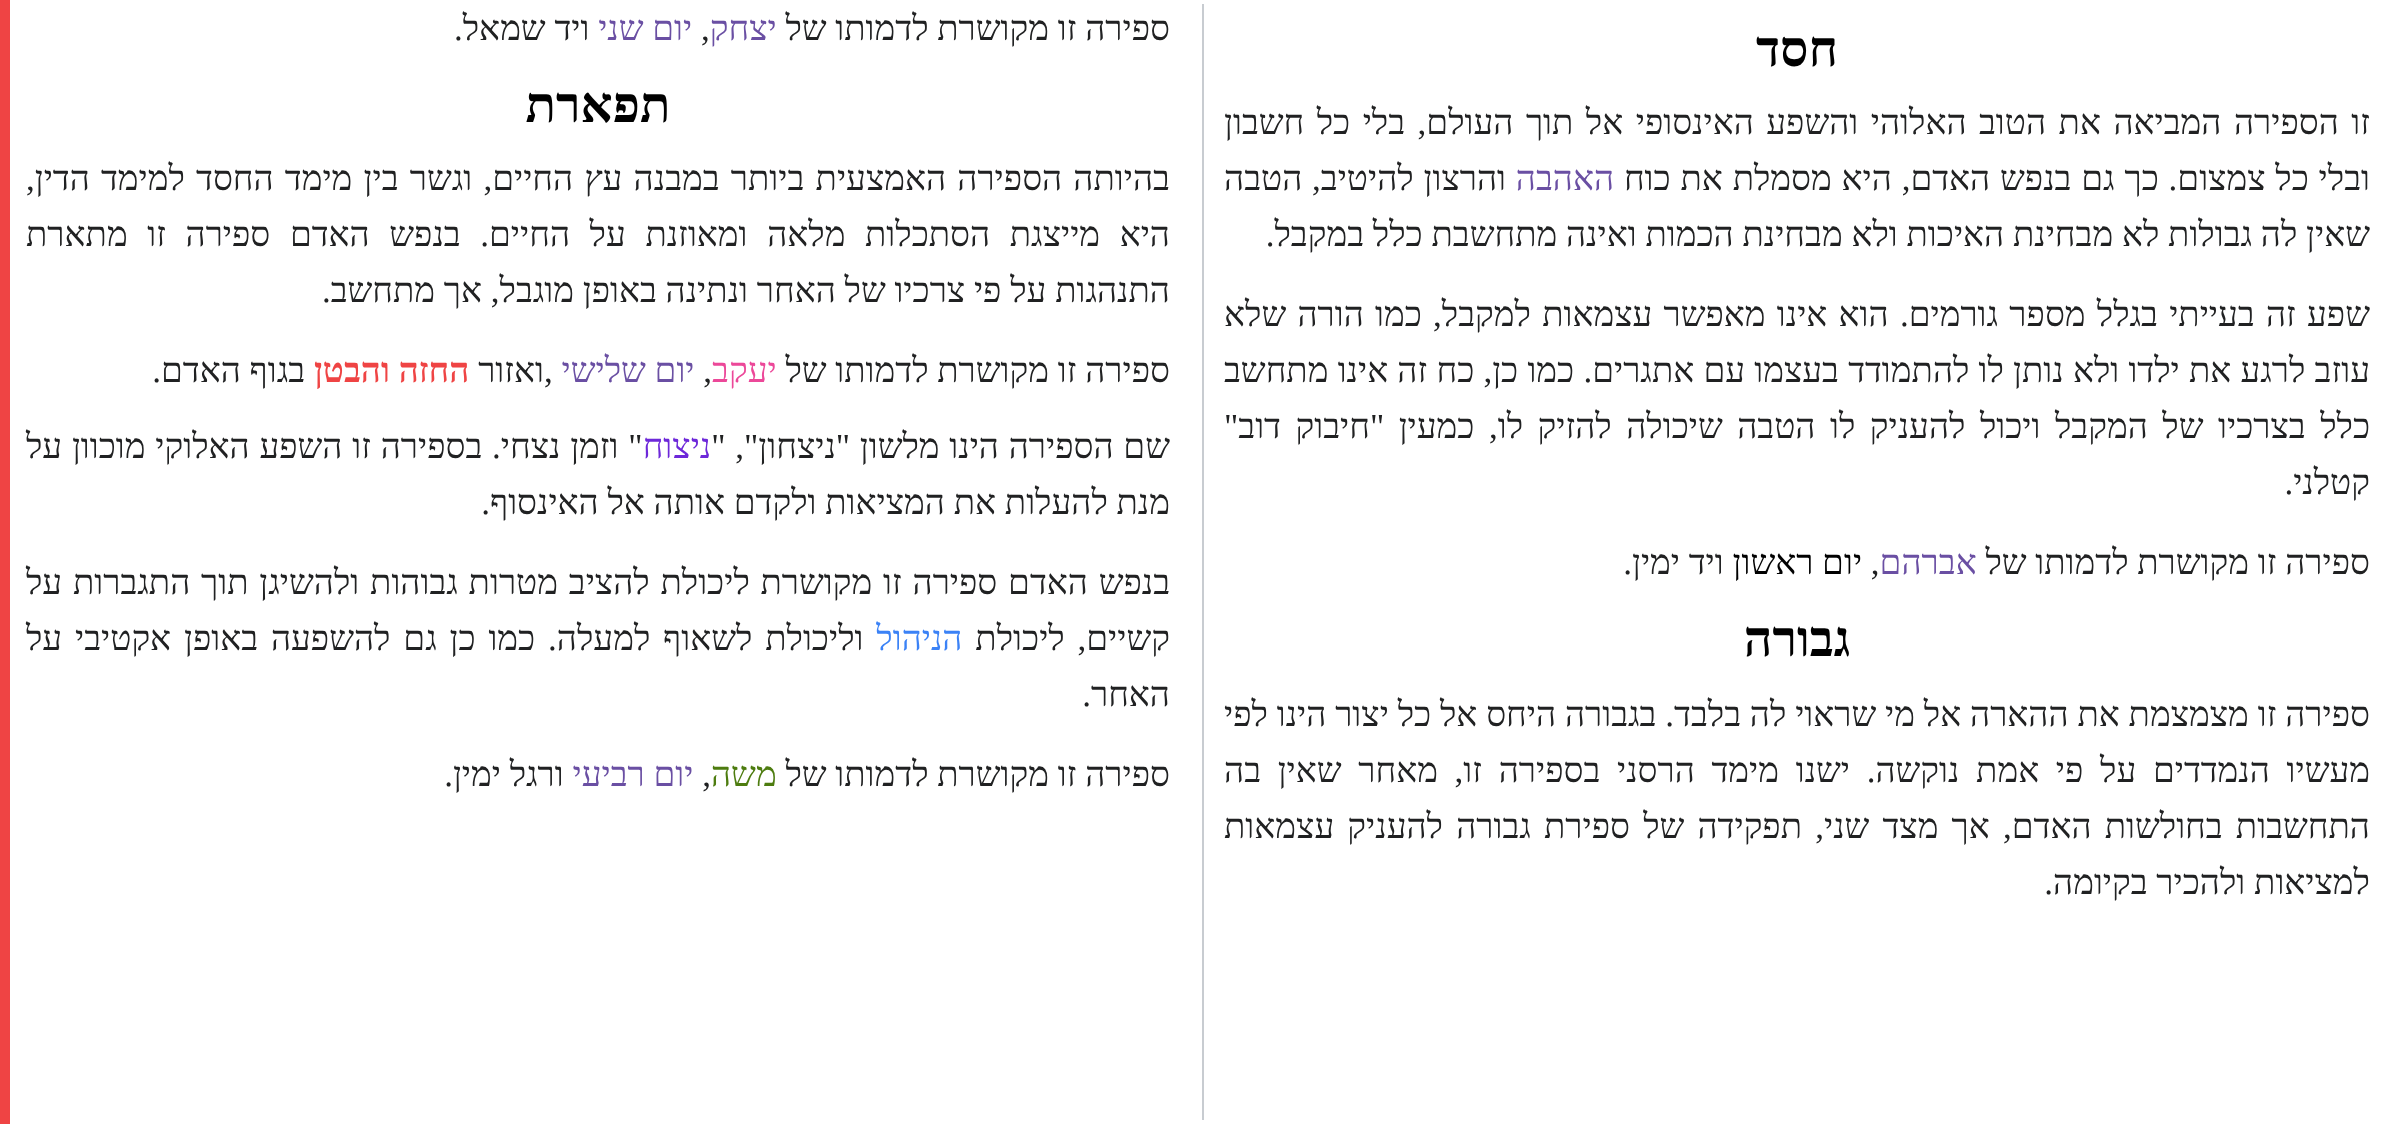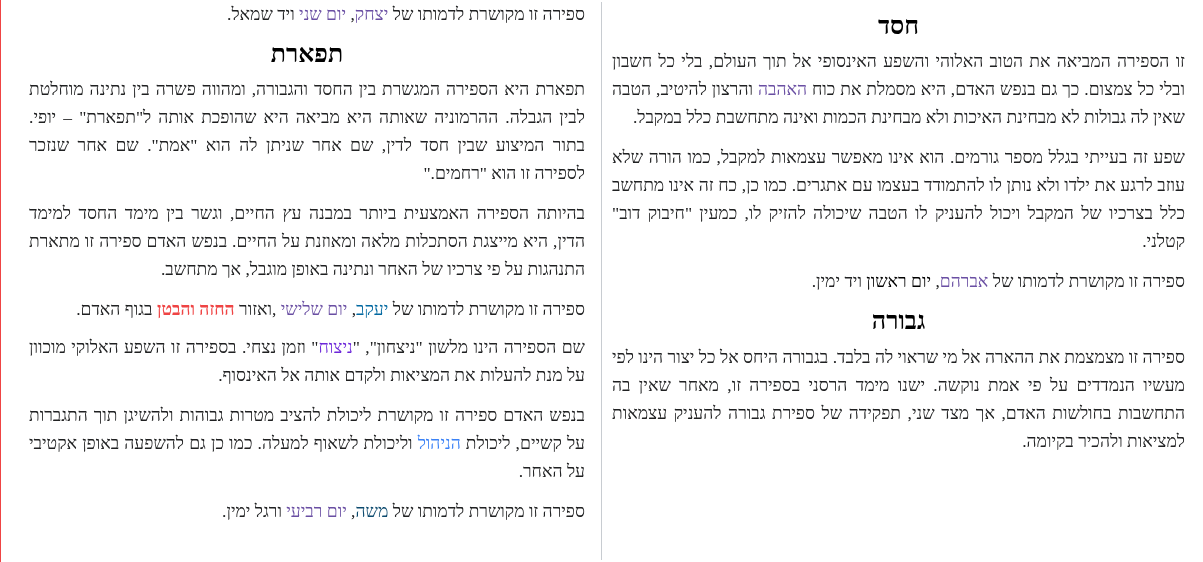--- a/index.html
+++ b/index.html
@@ -26,23 +26,23 @@
     width: 601px;
     box-sizing: border-box;
     padding: 0 14px 0 14px;
     overflow: hidden;
   }
   .column.right-col {
     padding-right: 18px;
     padding-left: 10px;
   }
   .column.left-col {
-    border-left: 1px solid #ef4444;
+    border-left: 5px solid #ef4444;
     padding-right: 16px;
-    padding-left: 28px;
+    padding-left: 8px;
   }
   
   .divider {
     width: 1px;
     background: #c8ccd1;
     align-self: stretch;
     margin-top: 2px;
     margin-bottom: 2px;
   }
   h2.section-heading {
@@ -81,20 +81,19 @@
       <p class="para"><span>זו הספירה המביאה את הטוב האלוהי והשפע האינסופי אל תוך העולם, בלי כל חשבון ובלי כל צמצום. כך גם בנפש האדם, היא מסמלת את כוח </span><a class="wiki-link" href="#" style="color: rgb(106, 79, 163);">האהבה</a><span> והרצון להיטיב, הטבה שאין לה גבולות לא מבחינת האיכות ולא מבחינת הכמות ואינה מתחשבת כלל במקבל.</span></p>
       <p class="para"><span>שפע זה בעייתי בגלל מספר גורמים. הוא אינו מאפשר עצמאות למקבל, כמו הורה שלא עוזב לרגע את ילדו ולא נותן לו להתמודד בעצמו עם אתגרים. כמו כן, כח זה אינו מתחשב כלל בצרכיו של המקבל ויכול להעניק לו הטבה שיכולה להזיק לו, כמעין "חיבוק דוב" קטלני.</span></p>
       <p class="para last"><span>ספירה זו מקושרת לדמותו של </span><a class="wiki-link" href="#" style="color: rgb(106, 79, 163);">אברהם</a><span>, </span><a class="wiki-link" href="#" style="color: #000000;">יום ראשון</a><span> ויד ימין.</span></p>
       <h2 class="section-heading">גבורה</h2>
       <p class="para"><span>ספירה זו מצמצמת את ההארה אל מי שראוי לה בלבד. בגבורה היחס אל כל יצור הינו לפי מעשיו הנמדדים על פי אמת נוקשה. ישנו מימד הרסני בספירה זו, מאחר שאין בה התחשבות בחולשות האדם, אך מצד שני, תפקידה של ספירת גבורה להעניק עצמאות למציאות ולהכיר בקיומה.</span></p>
     </div>
   <div class="divider"></div>
   <div class="column left-col" id="col-left">
       <p class="para last"><span>ספירה זו מקושרת לדמותו של </span><a class="wiki-link" href="#" style="color: rgb(106, 79, 163);">יצחק</a><span>, </span><a class="wiki-link" href="#" style="color: rgb(106, 79, 163);">יום שני</a><span> ויד שמאל.</span></p>
       <h2 class="section-heading">תפארת</h2>
-      <p class="para"><span>תפארת היא הספירה המגשרת בין החסד והגבורה, ומהווה פשרה בין נתינה מוחלטת לבין הגבלה. ההרמוניה שאותה היא מביאה היא שהופכת אותה ל"תפארת" – יופי. בתור המיצוע שבין חסד לדין, שם אחר שניתן לה הוא "אמת". שם אחר שנזכר לספירה זו הוא "רחמים."</span></p>
       <p class="para"><span>בהיותה הספירה האמצעית ביותר במבנה עץ החיים, וגשר בין מימד החסד למימד הדין, היא מייצגת הסתכלות מלאה ומאוזנת על החיים. בנפש האדם ספירה זו מתארת התנהגות על פי צרכיו של האחר ונתינה באופן מוגבל, אך מתחשב.</span></p>
-      <p class="para last"><span>ספירה זו מקושרת לדמותו של </span><a class="wiki-link" href="#" style="color: #0369a1;">יעקב</a><span>, </span><a class="wiki-link" href="#" style="color: rgb(106, 79, 163);">יום שלישי</a><span> ,ואזור </span><a class="wiki-link" href="#" style="color: #ef4444; font-weight: bold;">החזה והבטן</a><span> בגוף האדם.</span></p>
+      <p class="para last"><span>ספירה זו מקושרת לדמותו של </span><a class="wiki-link" href="#" style="color: #ec4899;">יעקב</a><span>, </span><a class="wiki-link" href="#" style="color: rgb(106, 79, 163);">יום שלישי</a><span> ,ואזור </span><a class="wiki-link" href="#" style="color: #ef4444; font-weight: bold;">החזה והבטן</a><span> בגוף האדם.</span></p>
       <p class="para"><span>שם הספירה הינו מלשון "ניצחון", "</span><a class="wiki-link" href="#" style="color: #6d28d9;">ניצוח</a><span>" וזמן נצחי. בספירה זו השפע האלוקי מוכוון על מנת להעלות את המציאות ולקדם אותה אל האינסוף.</span></p>
       <p class="para"><span>בנפש האדם ספירה זו מקושרת ליכולת להציב מטרות גבוהות ולהשיגן תוך התגברות על קשיים, ליכולת </span><a class="wiki-link" href="#" style="color: #3b82f6;">הניהול</a><span> וליכולת לשאוף למעלה. כמו כן גם להשפעה באופן אקטיבי על האחר.</span></p>
-      <p class="para last"><span>ספירה זו מקושרת לדמותו של </span><a class="wiki-link" href="#" style="color: #0c4a6e;">משה</a><span>, </span><a class="wiki-link" href="#" style="color: rgb(106, 79, 163);">יום רביעי</a><span> ורגל ימין.</span></p>
+      <p class="para last"><span>ספירה זו מקושרת לדמותו של </span><a class="wiki-link" href="#" style="color: #4d7c0f;">משה</a><span>, </span><a class="wiki-link" href="#" style="color: rgb(106, 79, 163);">יום רביעי</a><span> ורגל ימין.</span></p>
     </div>
 </div>
 
 </body></html>

